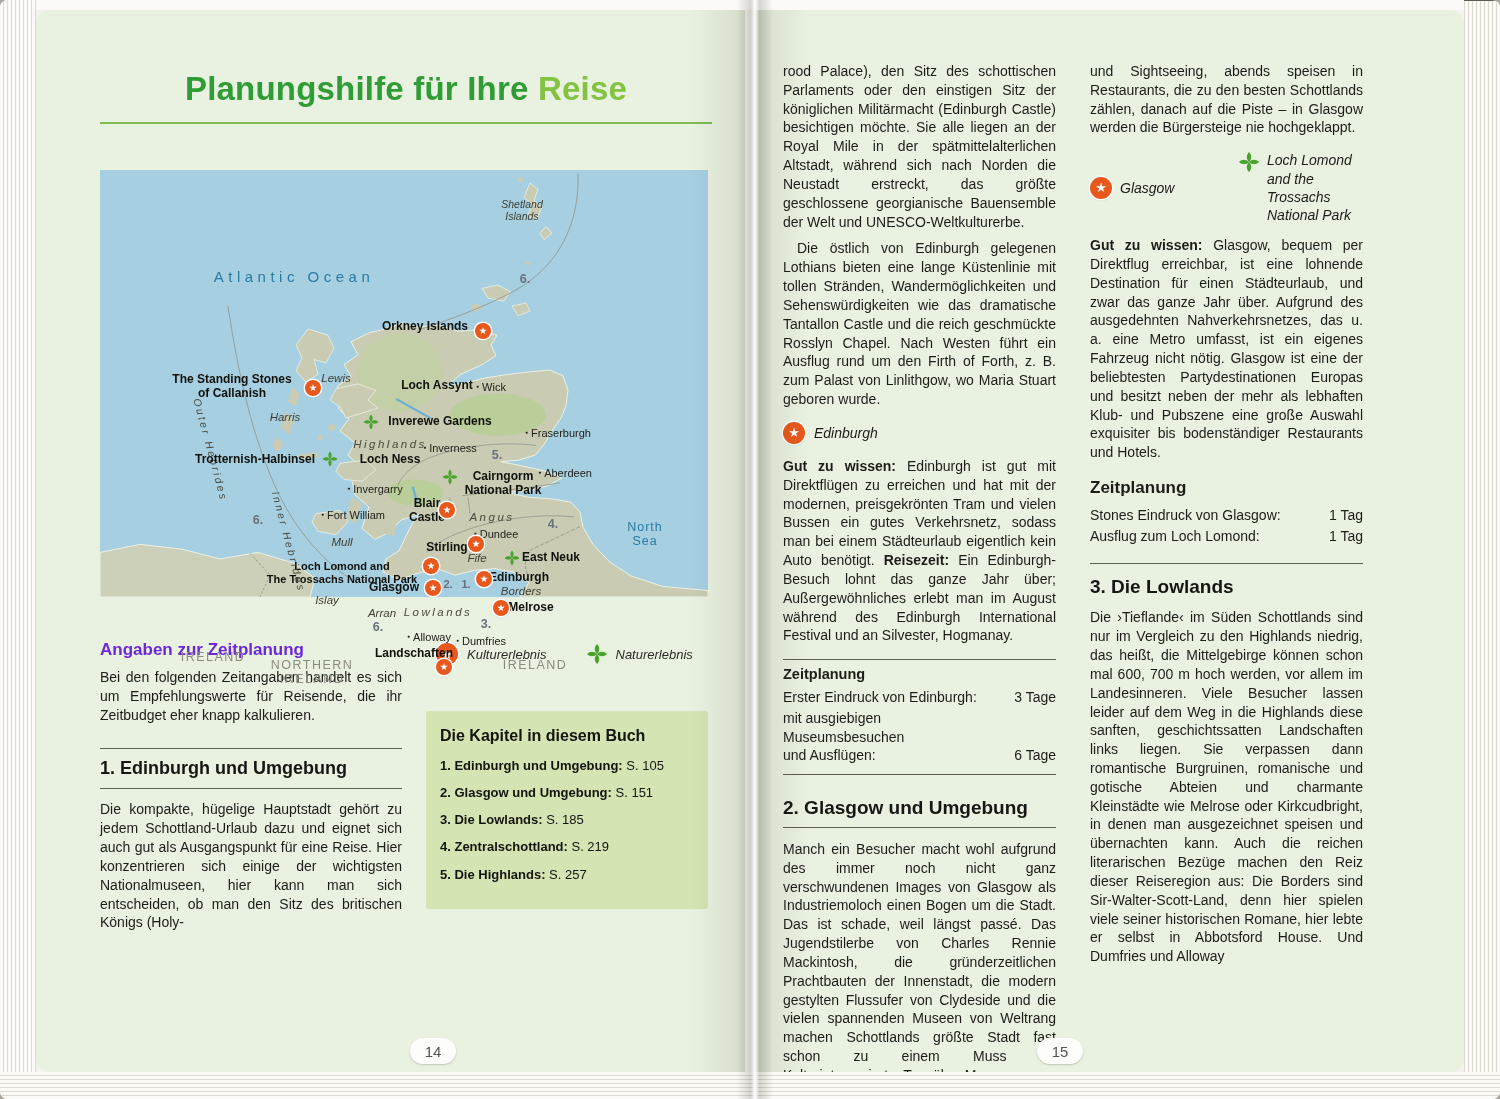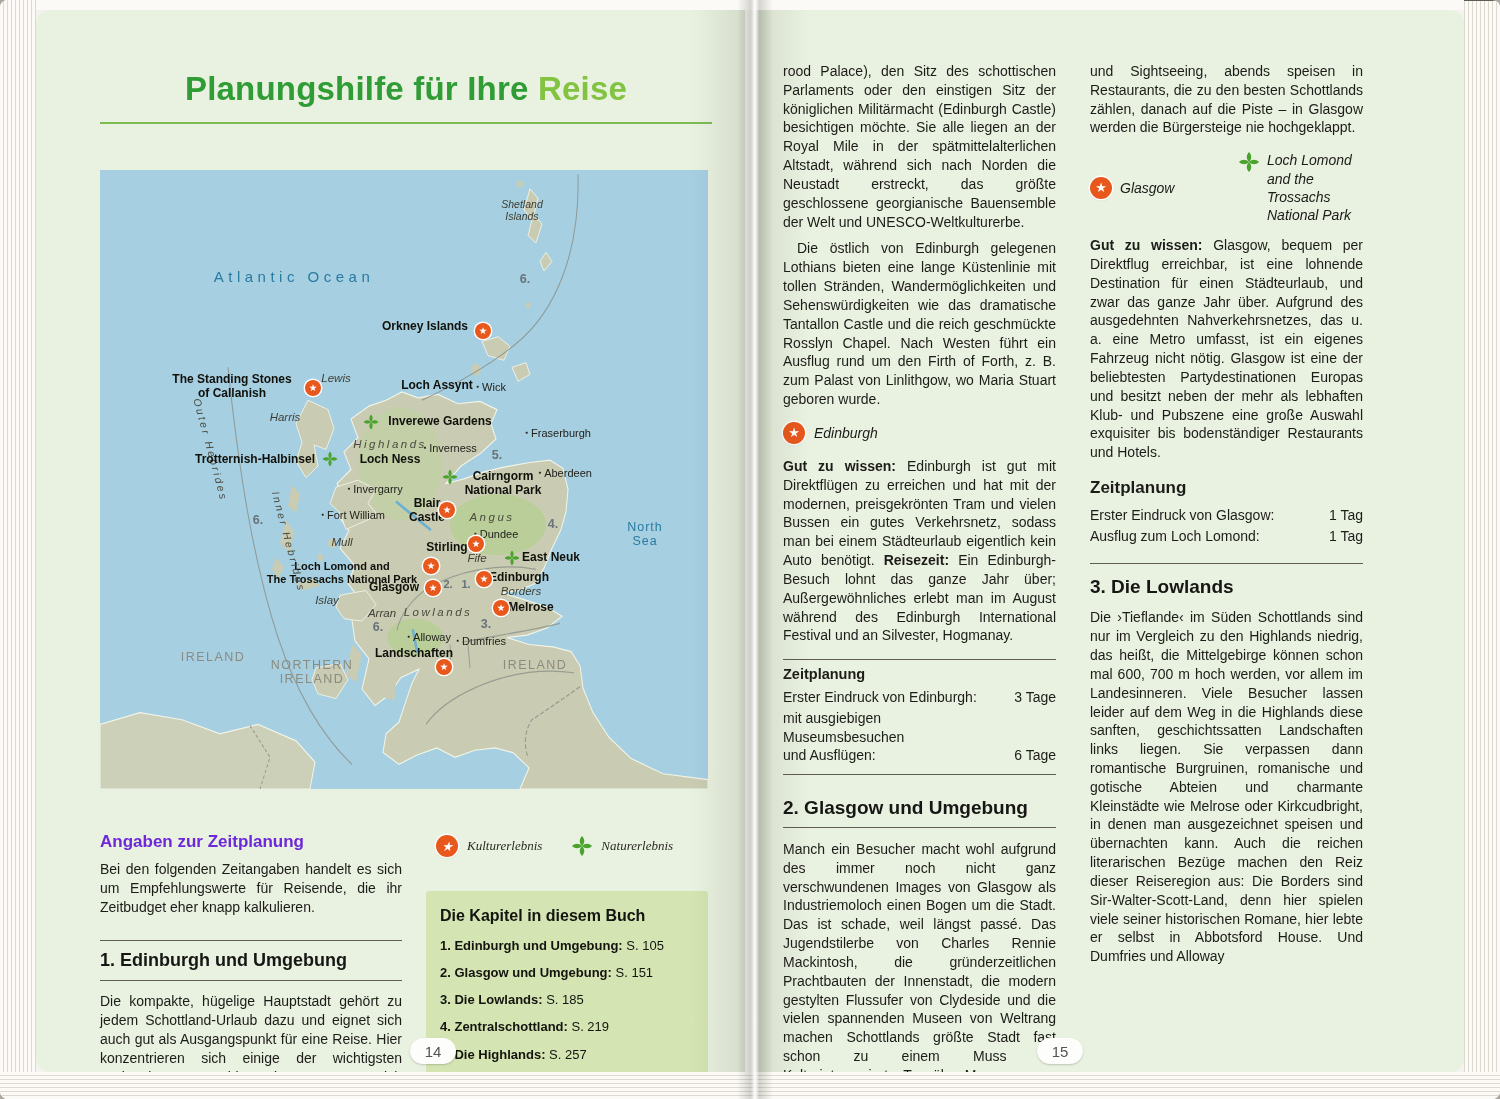--- a/index.html
+++ b/index.html
@@ -16,21 +16,21 @@
   .page-left::after{content:"";position:absolute;top:0;bottom:0;right:0;width:54px;background:linear-gradient(90deg,rgba(70,70,50,0),rgba(70,70,50,.12));pointer-events:none;z-index:5;}
   .page-right::after{content:"";position:absolute;top:0;bottom:0;left:0;width:54px;background:linear-gradient(270deg,rgba(70,70,50,0),rgba(70,70,50,.12));pointer-events:none;z-index:5;}
   .spine{position:absolute;left:737px;width:36px;top:0;bottom:0;background:linear-gradient(90deg,rgba(60,60,45,0) 0%,rgba(60,60,45,.20) 38%,rgba(255,255,255,.95) 50%,rgba(60,60,45,.20) 62%,rgba(60,60,45,0) 100%);z-index:4;pointer-events:none;}
   .pill{position:absolute;bottom:8px;width:46px;height:26px;background:#fdfdfc;border-radius:13px;display:flex;align-items:center;justify-content:center;font-size:15px;color:#55554e;box-shadow:0 1px 2px rgba(0,0,0,.18);z-index:6;}
 
   
   .lp{position:absolute;left:64px;top:46px;width:612px;z-index:3;color:#1c1c18;}
   .title{text-align:center;font-size:33px;font-weight:700;color:#2f9c35;margin:14px 0 0;letter-spacing:.2px;}
   .title .accent{color:#82c341;font-weight:600;}
   .title-rule{border:0;border-top:2px solid #7cbd52;margin:14px 0 0;}
-  .map{position:relative;width:608px;height:619px;margin-top:46px;padding-left:21px;}
+  .map{position:relative;width:608px;height:427px;margin-top:46px;padding-left:21px;}
   .map-bg{position:absolute;inset:0;width:100%;height:100%;}
   .ml{position:absolute;transform:translate(-50%,-50%);display:flex;align-items:center;gap:3px;font-size:11.5px;white-space:pre-line;text-align:center;line-height:1.14;color:#22221c;z-index:3;}
   .ml.b{font-weight:700;font-size:12px;color:#11110c;}
   .ml.smb{font-weight:700;font-size:11px;color:#11110c;}
   .ml.it{font-style:italic;color:#3e3e33;}
   .ml.sp{letter-spacing:2.5px;color:#4a4a3e;}
   .ml.sm{font-size:10.5px;}
   .ml.town{font-size:11px;}
   .ml.dl::before{content:"●";font-size:5px;color:#2a2a22;align-self:center;}
   .ml.num{font-weight:700;color:#68727b;font-size:12.5px;}
@@ -50,23 +50,23 @@
   .cols{display:flex;gap:24px;margin-top:40px;}
   .lcol{width:302px;}
   .rcol{width:282px;}
   .h-green{color:#6d28d9;font-size:17px;font-weight:700;margin:3px 0 8px;}
   p{margin:0 0 9px;font-size:14px;line-height:1.345;}
   .just{text-align:justify;hyphens:auto;}
   .r{border:0;border-top:1px solid #5c5c52;margin:0;}
   .sect .r1{margin-top:24px;}
   .sect h3{font-size:18px;font-weight:700;margin:9px 0;color:#161614;}
   .sect p{margin-top:11px;}
-  .legend{display:flex;gap:30px;align-items:center;margin:6px 0 0 10px;font-family:Liberation Serif, serif;}
+  .legend{display:flex;gap:40px;align-items:center;margin:6px 0 0 10px;}
   .leg-item{display:flex;gap:9px;align-items:center;font-style:italic;font-size:13px;color:#2a2a24;}
-  .chapbox{background:#d4e4b2;border-radius:3px;padding:16px 14px;margin-top:34px;}
+  .chapbox{background:#d4e4b2;border-radius:3px;padding:16px 14px;margin-top:46px;}
   .chapbox h4{font-size:16px;font-weight:700;margin:0 0 12px;color:#14140f;}
   .chap{font-size:13px;line-height:1.32;margin-bottom:10px;color:#14140f;}
   .chap b{font-weight:700;}
   .chap span{font-weight:400;}
 
   
   .rp{position:absolute;left:28px;top:52px;width:580px;display:flex;gap:34px;z-index:3;color:#1c1c18;}
   .rp .col{width:273px;}
   .rp p{margin:0 0 8px;font-size:14px;line-height:1.345;}
   .ind{text-indent:14px;}
@@ -339,21 +339,21 @@
                   <path d="M10 20C7 17 7 13 10 10 13 13 13 17 10 20Z"></path>
                   <path d="M0 10C3 7 7 7 10 10 7 13 3 13 0 10Z"></path>
                 </g>
               </svg>
               <span>Loch Lomond and the Trossachs National Park</span>
             </div>
         </div>
         <p class="just"><b>Gut zu wissen:</b><span> Glasgow, bequem per Direktflug erreichbar, ist eine lohnende Destination für einen Städteurlaub, und zwar das ganze Jahr über. Aufgrund des ausgedehnten Nahverkehrsnetzes, das u. a. eine Metro umfasst, ist ein eigenes Fahrzeug nicht nötig. Glasgow ist eine der beliebtesten Partydestinationen Europas und besitzt neben der mehr als lebhaften Klub- und Pubszene eine große Auswahl exquisiter bis bodenständiger Restaurants und Hotels.</span></p>
         <div class="th2">Zeitplanung</div>
         <div class="trow">
-            <span class="tl">Erster Eindruck von Glasgow:</span>
+            <span class="tl">Stones Eindruck von Glasgow:</span>
             <span class="tv">1 Tag</span>
           </div>
         <div class="trow">
             <span class="tl">Ausflug zum Loch Lomond:</span>
             <span class="tv">1 Tag</span>
           </div>
         <hr class="rsep">
         <h3 class="chead2">3. Die Lowlands</h3>
         <p class="just">Die ›Tieflande‹ im Süden Schottlands sind nur im Vergleich zu den Highlands niedrig, das heißt, die Mittelgebirge können schon mal 600, 700 m hoch werden, vor allem im Landesinneren. Viele Besucher lassen leider auf dem Weg in die Highlands diese sanften, geschichtssatten Landschaften links liegen. Sie verpassen dann romantische Burgruinen, romanische und gotische Abteien und charmante Kleinstädte wie Melrose oder Kirkcudbright, in denen man ausgezeichnet speisen und übernachten kann. Auch die reichen literarischen Bezüge machen den Reiz dieser Reiseregion aus: Die Borders sind Sir-Walter-Scott-Land, denn hier spielen viele seiner historischen Romane, hier lebte er selbst in Abbotsford House. Und Dumfries und Alloway</p>
       </div>

